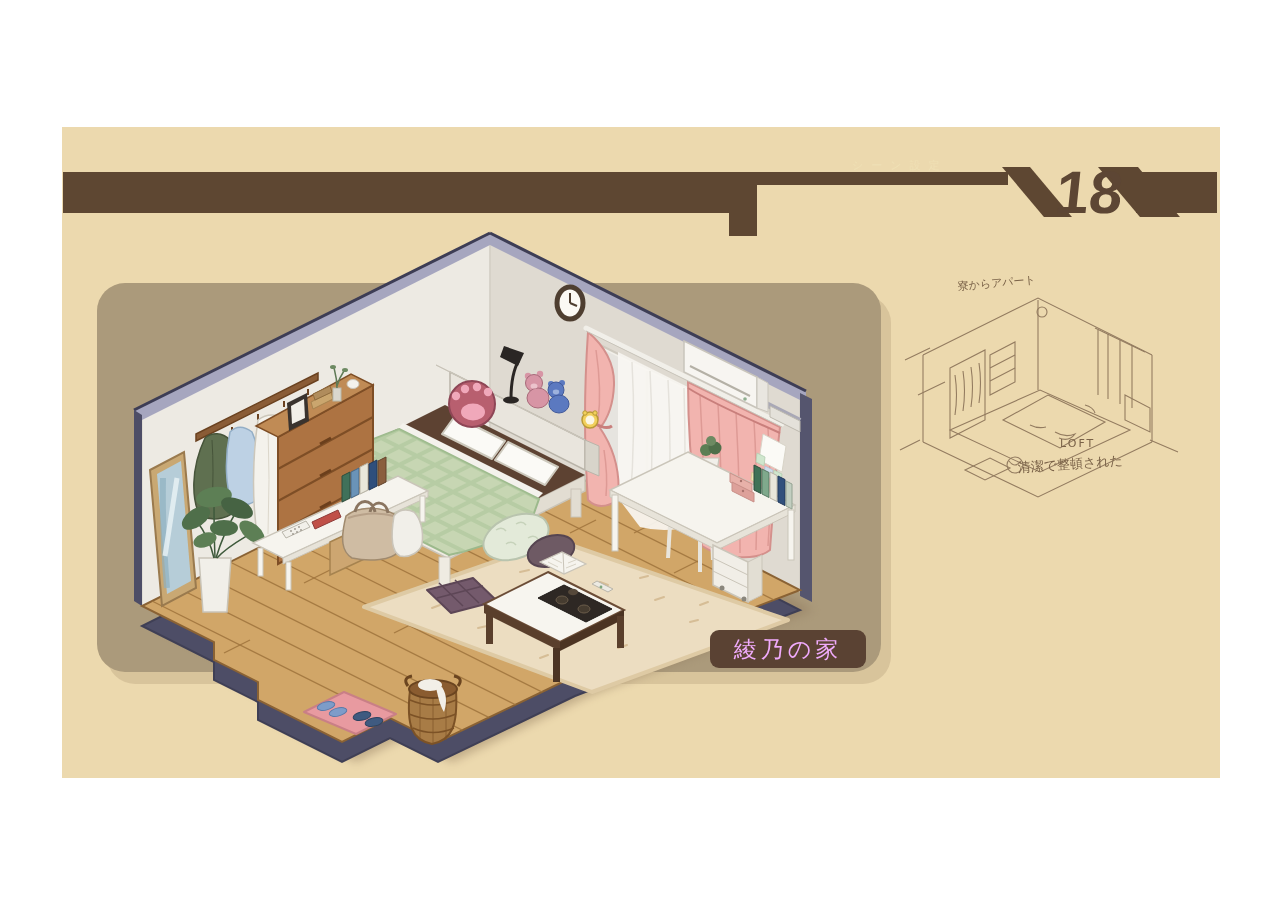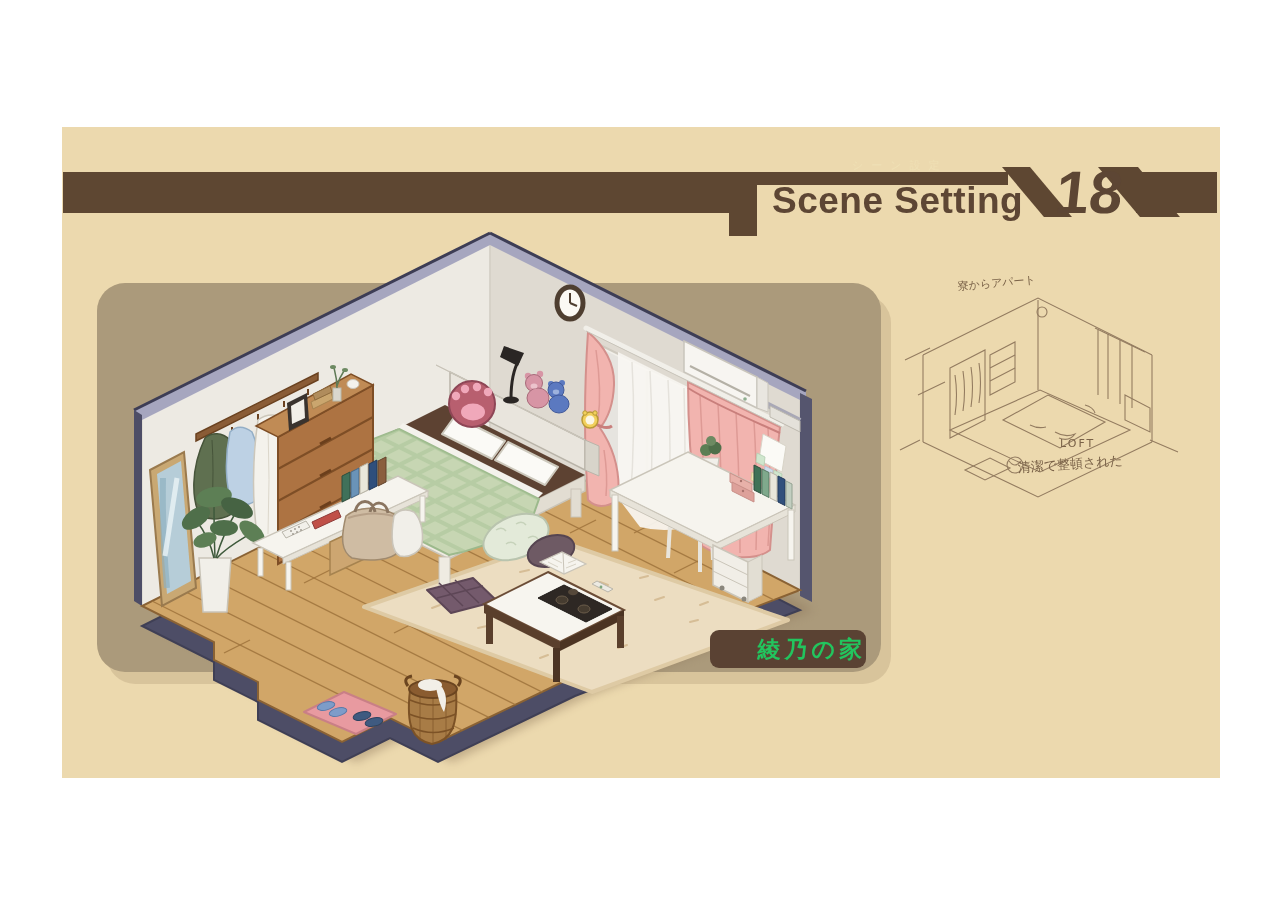--- a/index.html
+++ b/index.html
@@ -18,22 +18,22 @@
   .wedge{position:absolute;background:#5e4732;transform-origin:0 0;}
   .wedge1{left:1002px;top:167px;width:28px;height:50px;transform:skewX(40deg);}
   .wedge2{left:1098px;top:167px;width:40px;height:50px;transform:skewX(40deg);}
   .jp-sub{position:absolute;left:852px;top:159px;width:200px;height:14px;line-height:14px;
           font-size:11px;letter-spacing:8px;color:#efe0b5;font-family:"DejaVu Sans",sans-serif;}
   .big-title{position:absolute;left:772px;top:180px;font-size:37px;font-weight:bold;
              color:#5d4634;letter-spacing:0.5px;white-space:nowrap;}
   .big-num{position:absolute;left:1056px;top:158px;font-size:60px;font-weight:800;color:#5d4634;
            transform:skewX(-6deg);transform-origin:50% 50%;}
   .scene-label{position:absolute;left:710px;top:630px;width:156px;height:38px;background:#5a4233;
-               border-radius:9px;color:#22c55e;font-size:23px;letter-spacing:4px;line-height:38px;
-               text-align:right;font-family:"DejaVu Sans",sans-serif;font-weight:bold;}
+               border-radius:9px;color:#f0abfc;font-size:23px;letter-spacing:4px;line-height:38px;
+               text-align:center;font-family:"DejaVu Sans",sans-serif;}
 </style>
 </head>
 <body>
 
 <div class="canvas">
   <div class="cream"></div>
   <div class="panel"></div>
 
   <svg class="art" viewBox="0 0 1280 905">
 
@@ -507,17 +507,16 @@
     </g>
   </svg>
 
   <div class="bar bar-left"></div>
   <div class="bar bar-tab"></div>
   <div class="bar bar-strip"></div>
   <div class="wedge wedge1"></div>
   <div class="wedge wedge2"></div>
   <div class="bar bar-right"></div>
   <div class="jp-sub">シーン設定</div>
-  <div class="big-title">Scene Setting</div>
   <div class="big-num">18</div>
 
   <div class="scene-label">綾乃の家</div>
 </div>
 
 </body></html>

